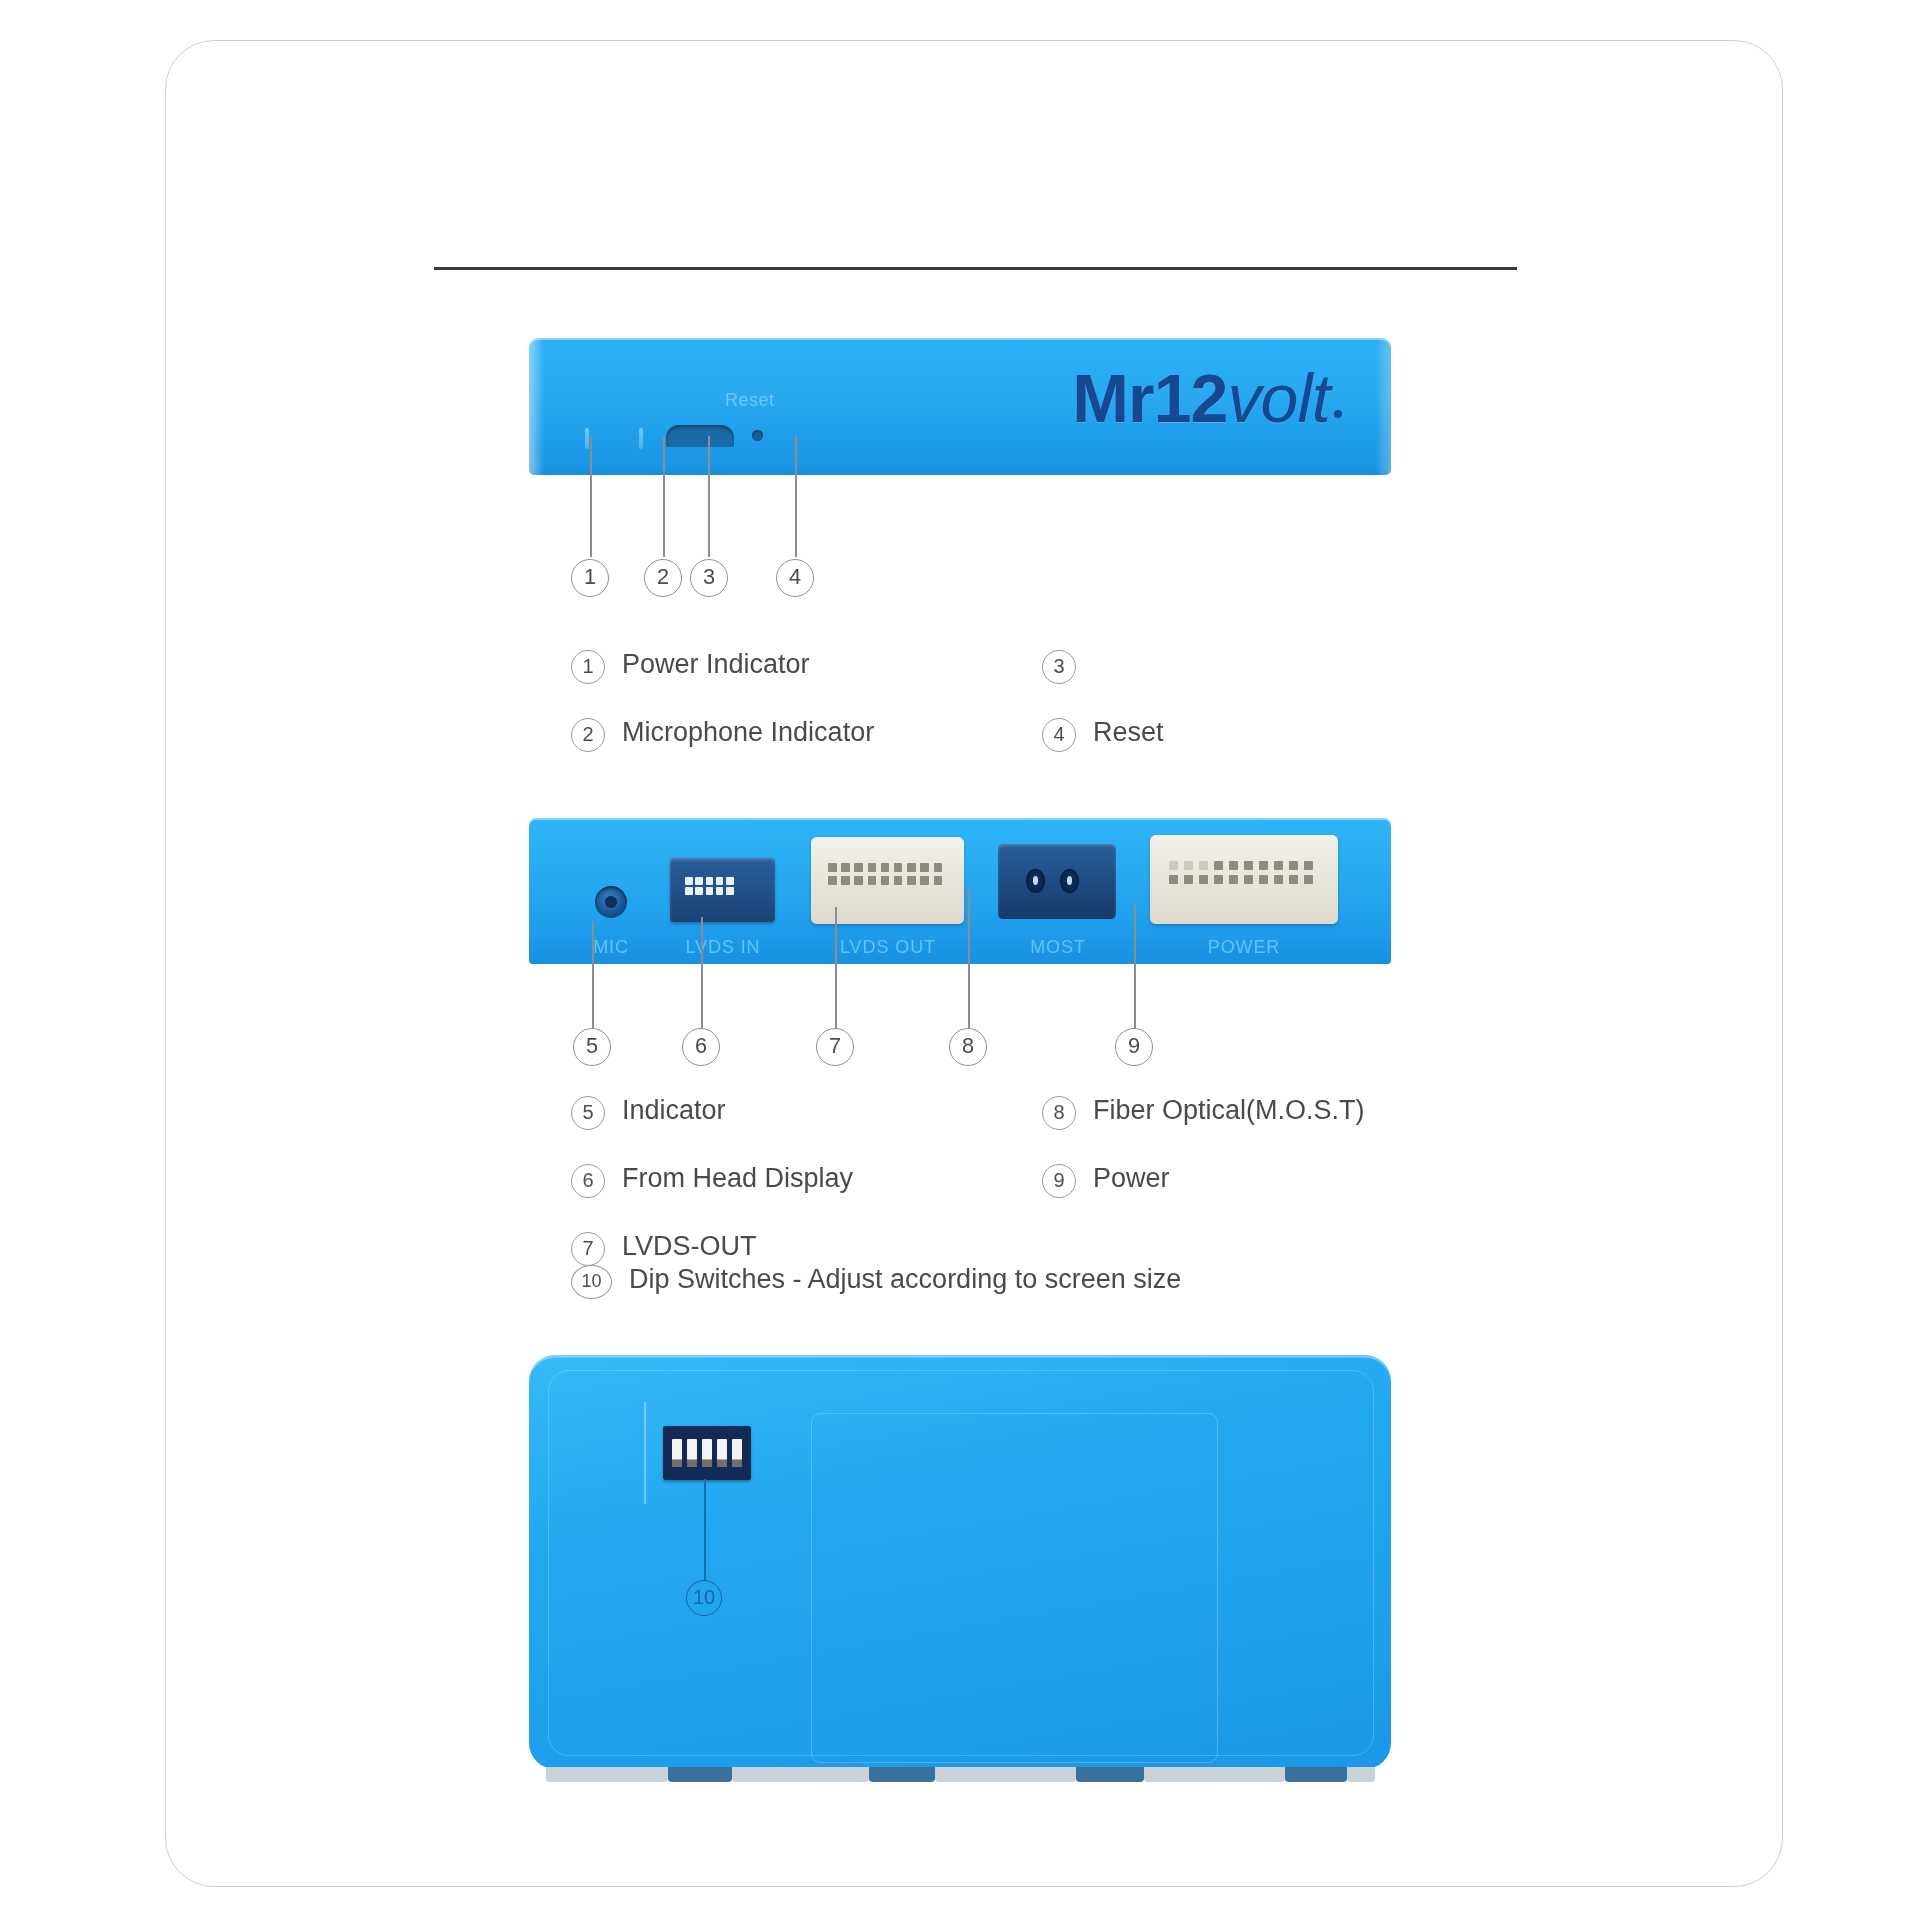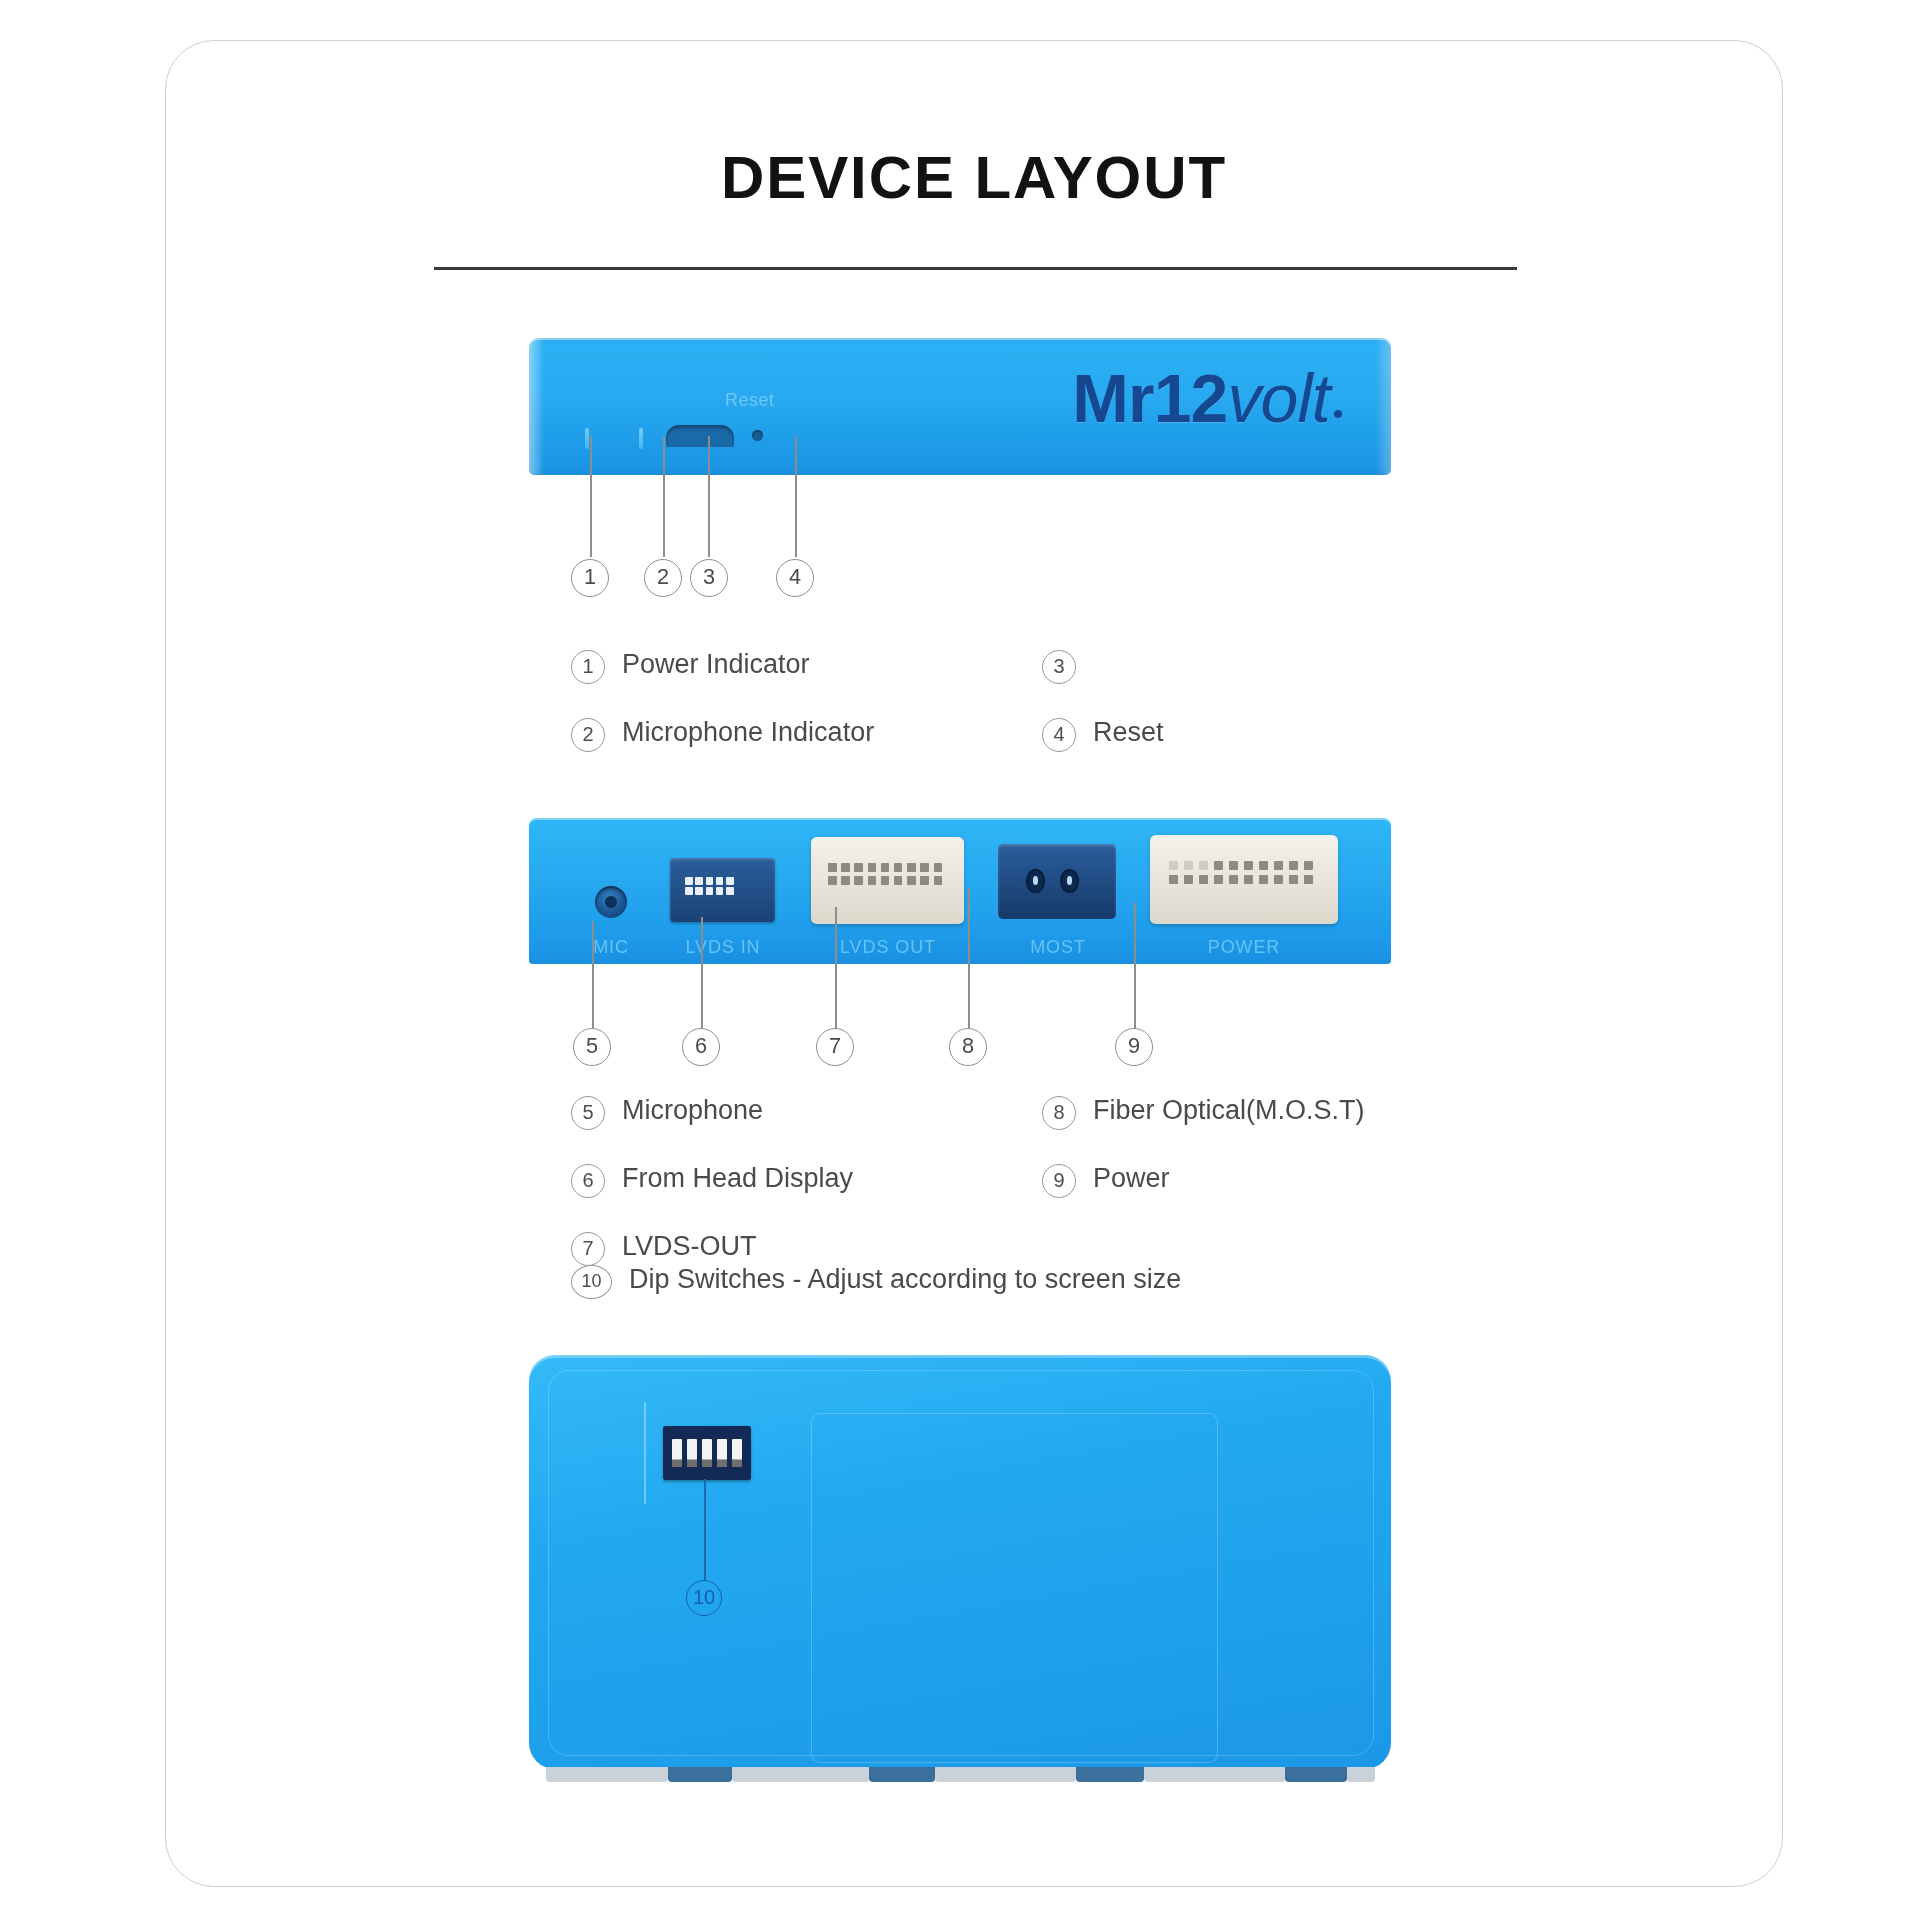--- a/index.html
+++ b/index.html
@@ -337,21 +337,20 @@
     box-sizing: border-box;
     background: transparent;
   }
   .callout-line.blue { background: #1a6aad; }
 </style>
 </head>
 <body>
 
 <div id="page-frame">
 
-  <div id="doc-title">DEVICE LAYOUT</div>
   <div id="title-rule"></div>
 
   <div class="dev-top">
     <div class="side-hl"></div>
     <div class="side-hl right"></div>
 
     <div class="led" style="left:56px; top:90px;"></div>
     <div class="led" style="left:110px; top:90px;"></div>
     <div class="sd-slot" style="left:137px; top:87px;"></div>
     <div class="reset-hole" style="left:223px; top:92px;"></div>
@@ -484,21 +483,21 @@
   <div class="bubble" style="left:407px; top:987px;">5</div>
   <div class="bubble" style="left:516px; top:987px;">6</div>
   <div class="bubble" style="left:650px; top:987px;">7</div>
   <div class="bubble" style="left:783px; top:987px;">8</div>
   <div class="bubble" style="left:949px; top:987px;">9</div>
 
   <div class="legend" style="left:405px; top:1053px; width:942px;">
     <div class="legend-col" style="width:471px;">
       <div class="legend-row">
         <div class="legend-num">5</div>
-        <div class="legend-text">Microphone</div>
+        <div class="legend-text">Indicator</div>
       </div>
       <div class="legend-row" style="margin-top:13px;">
         <div class="legend-num">6</div>
         <div class="legend-text">From Head Display</div>
       </div>
       <div class="legend-row" style="margin-top:13px;">
         <div class="legend-num">7</div>
         <div class="legend-text">LVDS-OUT</div>
       </div>
     </div>

